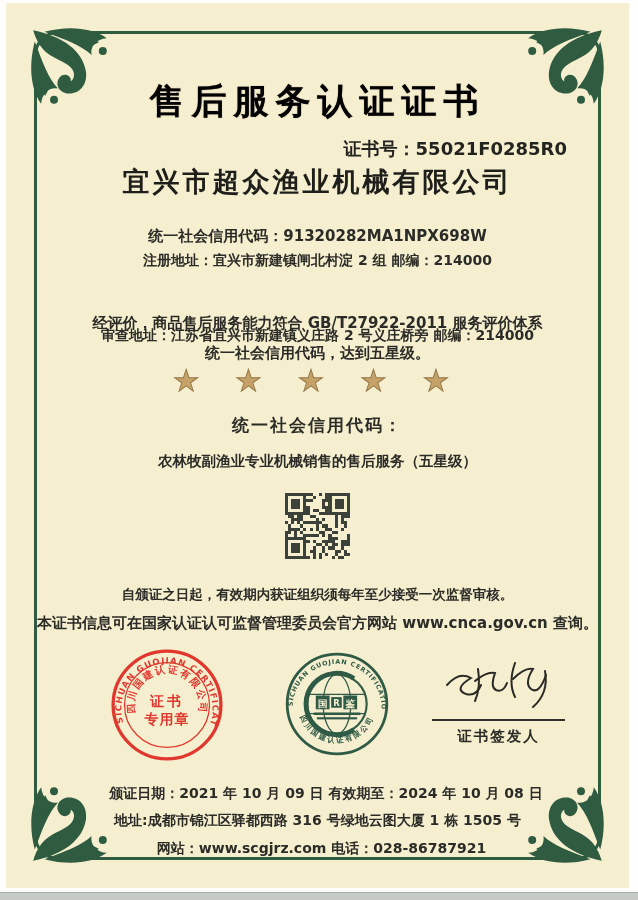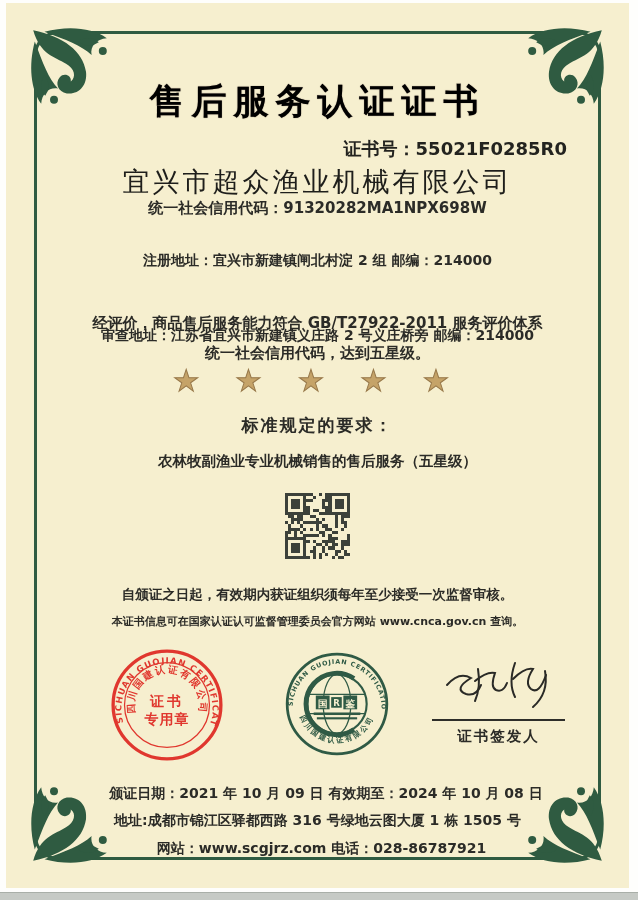--- a/index.html
+++ b/index.html
@@ -28,38 +28,38 @@
   .orn.tr{right:16px;top:16px;transform:scaleX(-1);}
   .orn.bl{left:16px;bottom:16px;transform:scaleY(-1);}
   .orn.br{right:16px;bottom:16px;transform:scale(-1,-1);}
 
   .line{position:absolute;left:0;right:0;text-align:center;color:#2b2b27;white-space:nowrap;}
   .title{
     top:75px;font-size:35px;font-weight:bold;color:#000000;
     letter-spacing:7px;text-shadow:0 0 1px #6b5a50;
   }
   .cert-no{top:134px;text-align:right;right:62px;left:auto;font-size:18px;font-weight:bold;color:#23231f;}
-  .company{top:161px;font-size:27px;font-weight:normal;color:#1e1e1b;letter-spacing:3px;}
-  .credit{top:196px;font-size:15px;font-weight:bold;}
+  .company{top:161px;font-size:27px;font-weight:bold;color:#1e1e1b;letter-spacing:3px;}
+  .credit{top:224px;font-size:15px;font-weight:bold;}
   .regaddr{top:249px;font-size:14px;font-weight:bold;}
   .auditaddr{top:280px;font-size:14px;font-weight:bold;margin-top:44px;}
   .eval1{top:311px;font-size:15px;font-weight:bold;}
   .eval2{top:341px;font-size:15px;font-weight:bold;}
   .stars{
     top:360px;font-size:30px;letter-spacing:13px;
     color:#c5a368;-webkit-text-stroke:1px #97784a;
   }
   .scope-title{top:411px;font-size:17px;font-weight:bold;letter-spacing:2px;}
   .scope-text{top:449px;font-size:14.5px;font-weight:bold;}
   .qr-wrap{position:absolute;left:50%;top:490px;transform:translateX(-50%);width:66px;height:66px;}
   .qr{display:grid;grid-template-columns:repeat(21,1fr);grid-template-rows:repeat(21,1fr);width:66px;height:66px;}
   .qr i{background:transparent;}
   .qr i.d{background:#3c413a;}
   .notice1{top:583px;font-size:13.5px;font-weight:bold;}
-  .notice2{top:611px;font-size:11px;font-weight:bold;}
+  .notice2{top:611px;font-size:15px;font-weight:bold;}
 
   .seal{position:absolute;}
   .seal-red{left:104px;top:645px;width:114px;height:114px;}
   .seal-green{left:278px;top:648px;width:106px;height:106px;}
 
   .sig-block{position:absolute;left:420px;top:648px;width:145px;text-align:center;}
   .sig-svg{width:135px;height:66px;display:block;margin:0 auto;}
   .sig-line{border:none;border-top:2px solid #2e2e2a;margin:2px 6px 6px 6px;}
   .signer{font-size:14.5px;font-weight:bold;color:#2b2b27;letter-spacing:2px;}
 
@@ -115,21 +115,21 @@
       <span>证书号：</span><span>55021F0285R0</span>
     </div>
 
     <div class="line company">宜兴市超众渔业机械有限公司</div>
     <div class="line credit">统一社会信用代码：91320282MA1NPX698W</div>
     <div class="line regaddr">注册地址：宜兴市新建镇闸北村淀 2 组  邮编：214000</div>
     <div class="line auditaddr">审查地址：江苏省宜兴市新建镇义庄路 2 号义庄桥旁  邮编：214000</div>
     <div class="line eval1">经评价，商品售后服务能力符合 GB/T27922-2011 服务评价体系</div>
     <div class="line eval2">统一社会信用代码，达到五星级。</div>
     <div class="line stars">★ ★ ★ ★ ★</div>
-    <div class="line scope-title">标准规定的要求：</div>
+    <div class="line scope-title">统一社会信用代码：</div>
     <div class="line scope-text">农林牧副渔业专业机械销售的售后服务（五星级）</div>
 
     <div class="qr-wrap">
       <div class="qr" id="qr">
           <i class="d"></i>
           <i class="d"></i>
           <i class="d"></i>
           <i class="d"></i>
           <i class="d"></i>
           <i class="d"></i>

